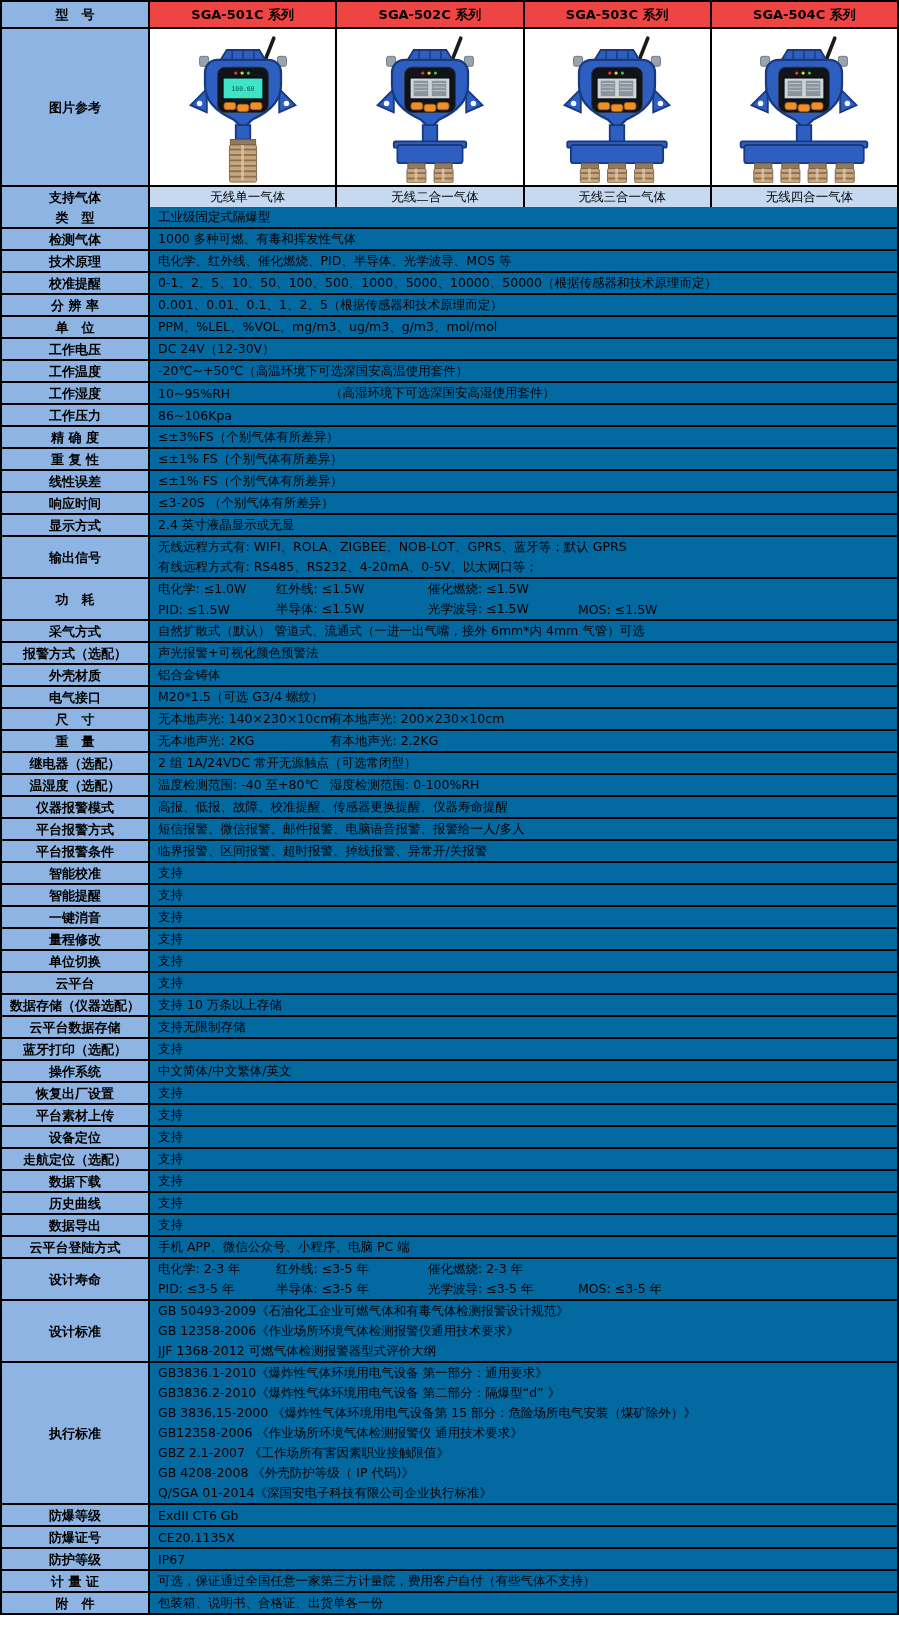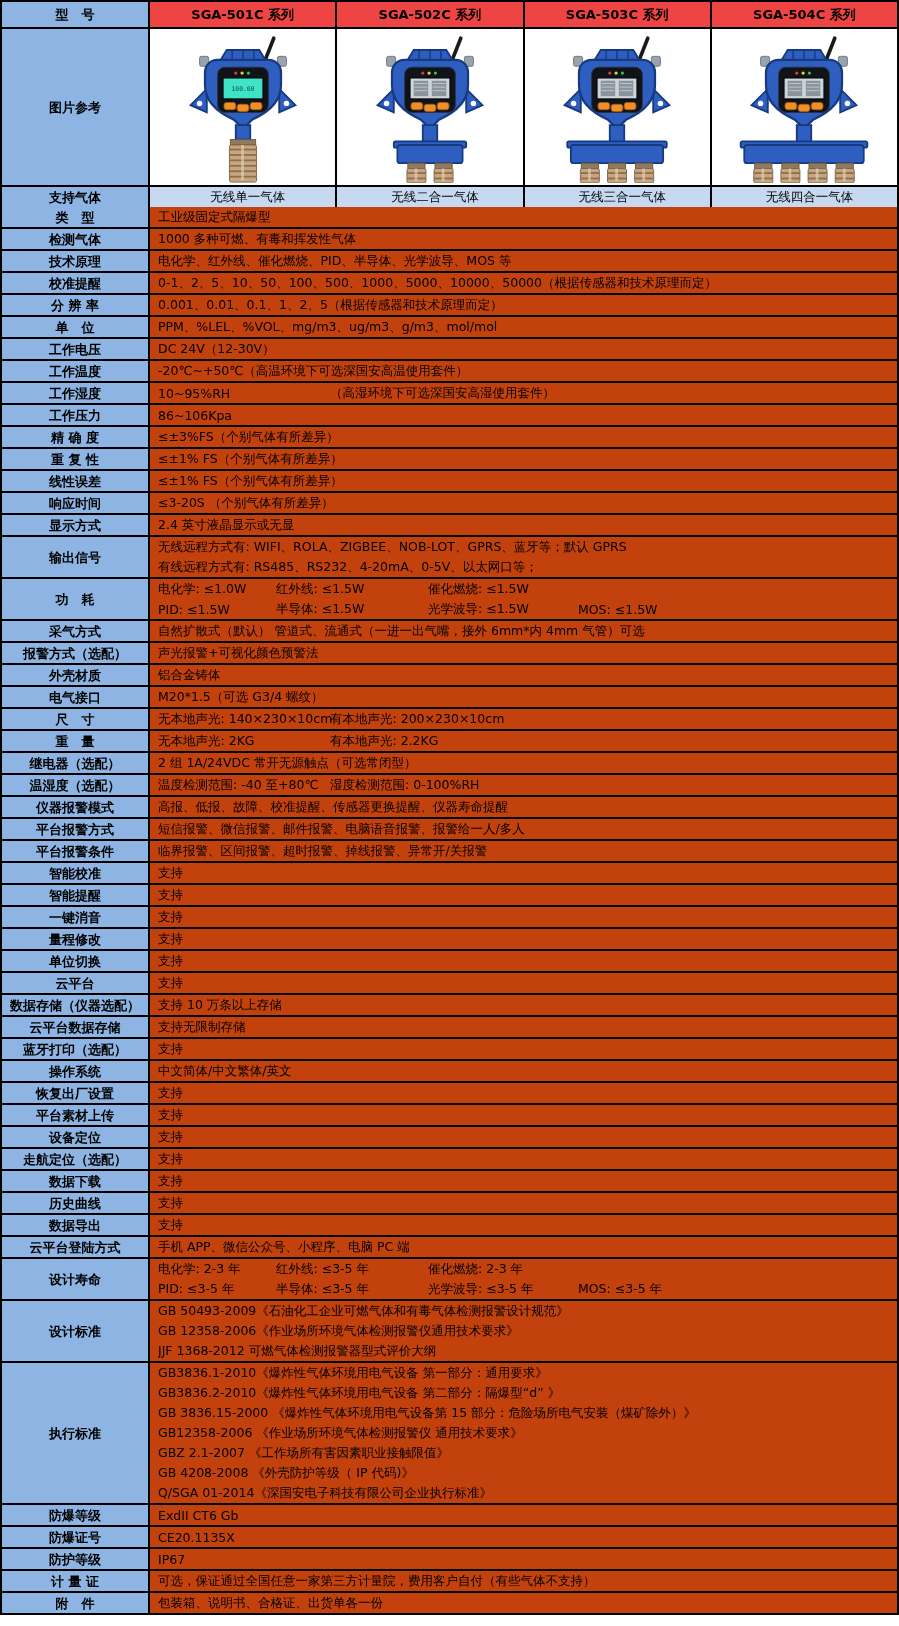--- a/index.html
+++ b/index.html
@@ -4,21 +4,21 @@
 <style>
   html,body{margin:0;padding:0;background:#fff;}
   body{width:899px;font-family:"DejaVu Sans","Liberation Sans",sans-serif;color:#000;}
   .spec-table{width:899px;border:2px solid #000;box-sizing:border-box;background:#C6D9F1;}
   .row{display:flex;border-top:2px solid #000;}
   .row:first-child{border-top:none;}
   .cell{box-sizing:border-box;}
   .label{width:148px;min-width:148px;background:#8DB4E2;border-right:2px solid #000;
          display:flex;align-items:center;justify-content:center;
          font-weight:bold;font-size:13px;line-height:15px;padding:2px 3px;}
-  .value{flex:1;background:#c2410c;display:flex;flex-direction:column;justify-content:center;
+  .value{flex:1;background:#0369a1;display:flex;flex-direction:column;justify-content:center;
          padding:0 4px 0 8px;font-size:12.5px;}
   .line{height:20px;display:flex;align-items:center;white-space:pre;overflow:hidden;}
   .seg{display:inline-block;white-space:pre;}
   .tabs4 .seg:nth-child(1){width:118px;}
   .tabs4 .seg:nth-child(2){width:152px;}
   .tabs4 .seg:nth-child(3){width:150px;}
   .tabs2 .seg:nth-child(1){width:172px;}
   
   .head .label{height:25px;}
   .mcell{flex:1;background:#ef4444;border-right:2px solid #000;display:flex;align-items:center;

